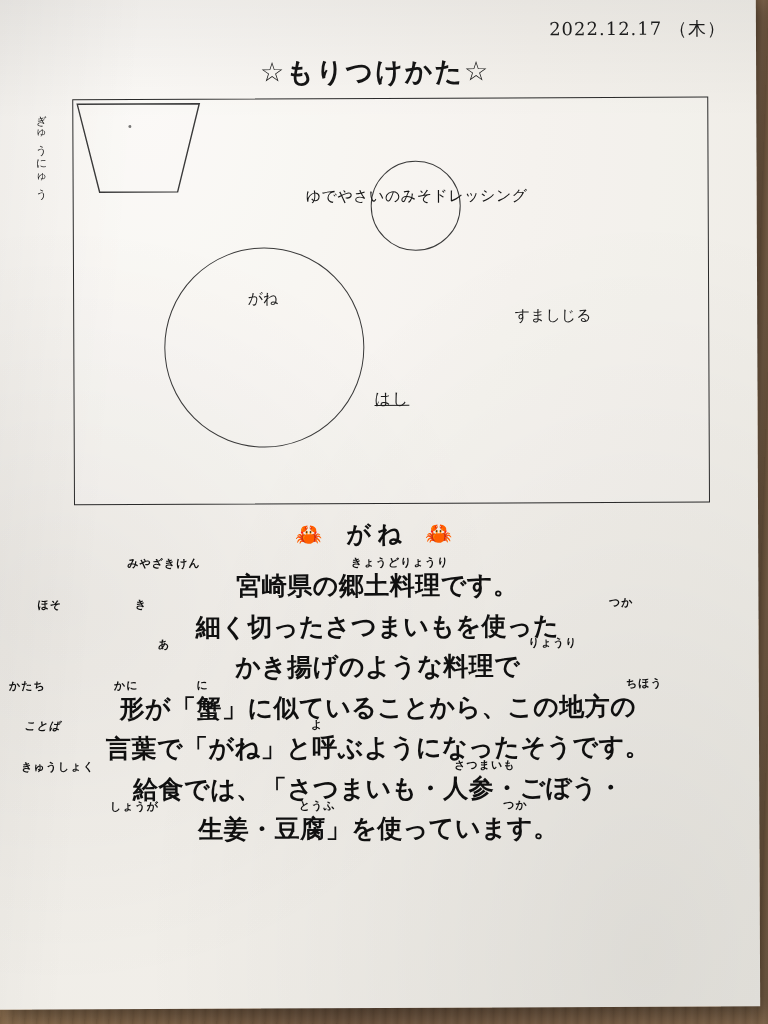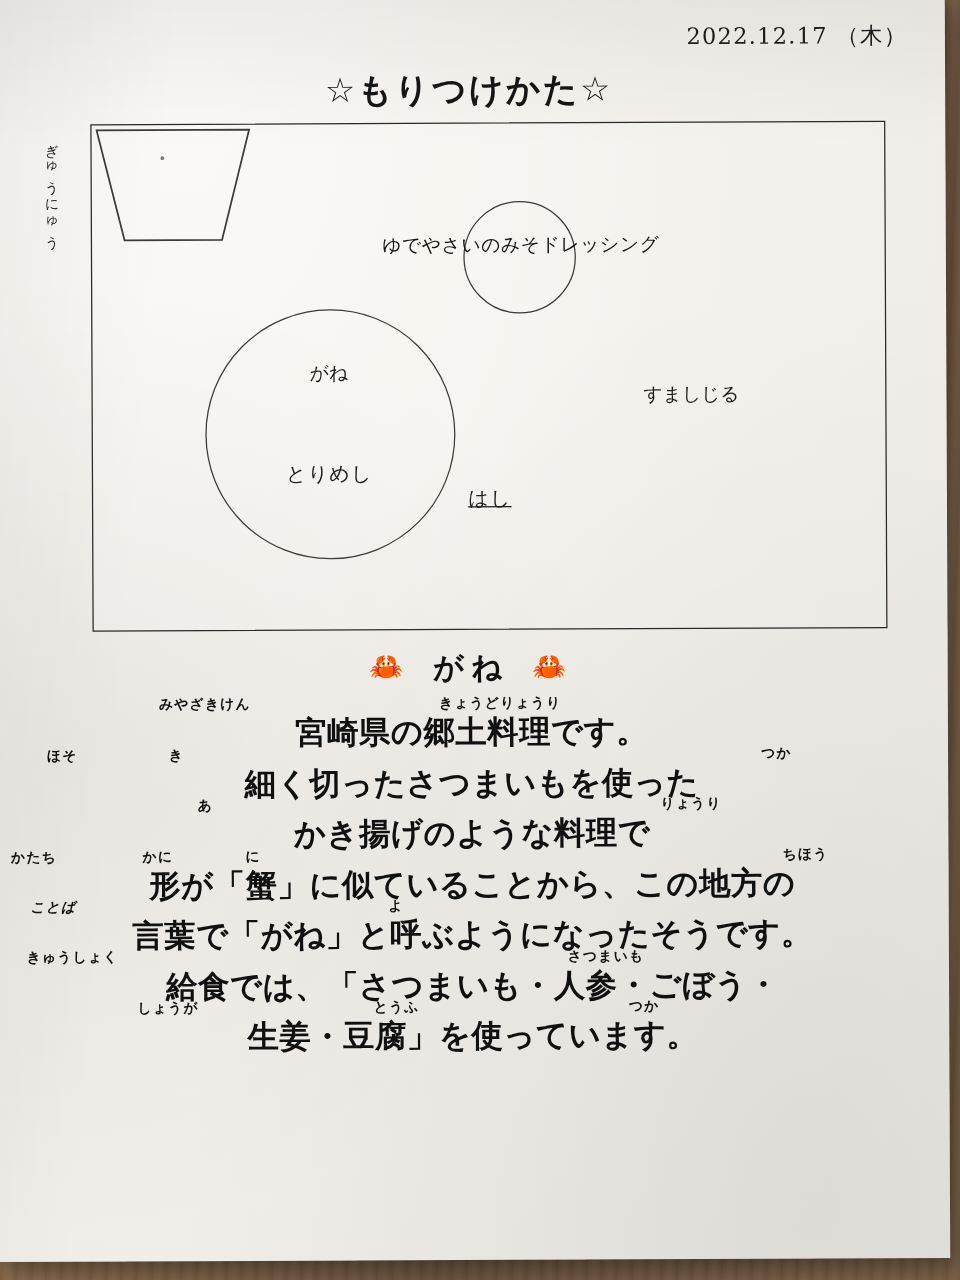--- a/index.html
+++ b/index.html
@@ -256,21 +256,20 @@
     <div class="side-label">ぎゅうにゅう</div>
 
     <div class="tray">
       <div class="speck"></div>
 
       <div class="dish dish-dressing"></div>
       <div class="dressing-label">ゆでやさいのみそドレッシング</div>
 
       <div class="dish dish-rice"></div>
       <div class="rice-label-1">がね</div>
-      <div class="rice-label-2">とりめし</div>
 
       <div class="dish-soup">
         <svg width="130" height="96" viewBox="0 0 130 96" aria-hidden="true">
           <polygon points="4,4 126,4 104,92 26,92" fill="none" stroke="#3a3a3a" stroke-width="1.4"></polygon>
         </svg>
       </div>
       <div class="soup-label">すましじる</div>
 
       <div class="chopsticks-label">はし</div>
     </div>
@@ -299,21 +298,21 @@
               <span class="furi" style="left: 4%;">かたち</span>
               <span class="furi" style="left: 17%;">かに</span>
               <span class="furi" style="left: 27%;">に</span>
               <span class="furi" style="left: 85%;">ちほう</span>
             </div><span>形が「蟹」に似ていることから、この地方の</span></div>
           <div class="line"><div class="furigana-row">
               <span class="furi" style="left: 6%; font-style: italic;">ことば</span>
               <span class="furi" style="left: 42%;">よ</span>
             </div><span>言葉で「がね」と呼ぶようになったそうです。</span></div>
           <div class="line"><div class="furigana-row">
-              <span class="furi" style="left: 8%; font-family: Liberation Serif, serif;">きゅうしょく</span>
+              <span class="furi" style="left: 8%;">きゅうしょく</span>
               <span class="furi" style="left: 64%;">さつまいも</span>
             </div><span>給食では、「さつまいも・人参・ごぼう・</span></div>
           <div class="line"><div class="furigana-row">
               <span class="furi" style="left: 18%;">しょうが</span>
               <span class="furi" style="left: 42%; text-align: center;">とうふ</span>
               <span class="furi" style="left: 68%;">つか</span>
             </div><span>生姜・豆腐」を使っています。</span></div>
         </div>
     </div>
 

